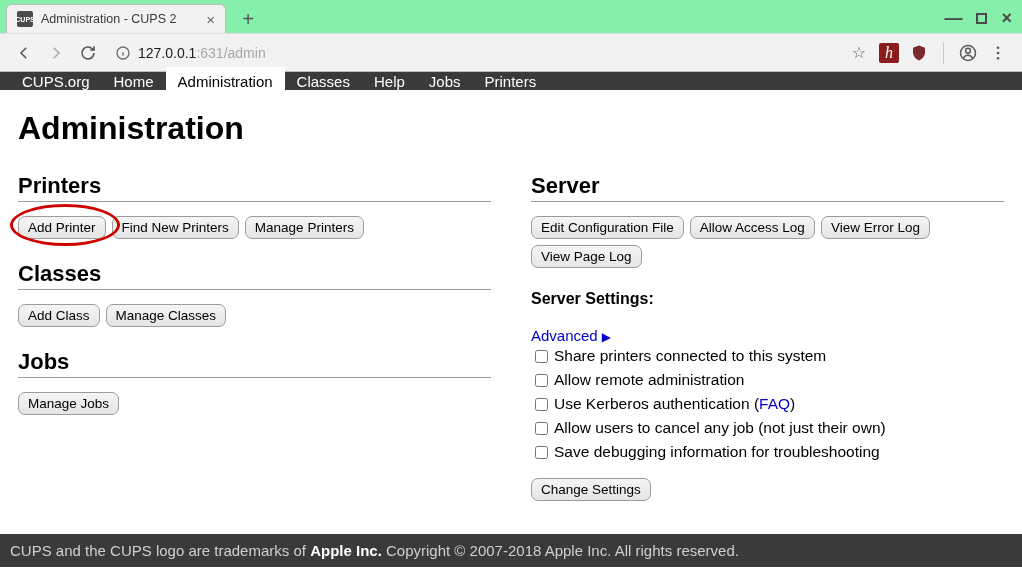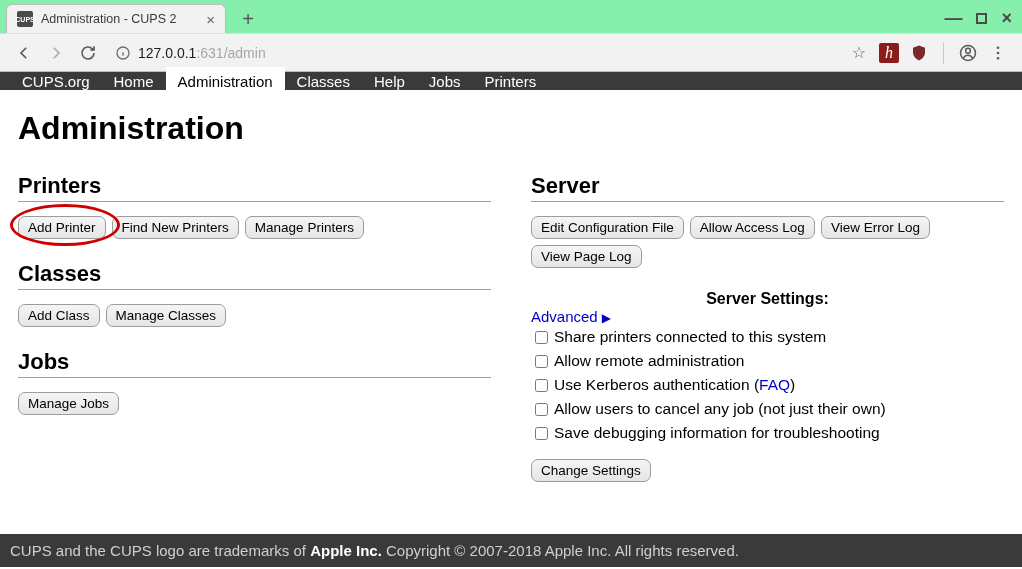--- a/index.html
+++ b/index.html
@@ -31,21 +31,21 @@
   .navbar .navlink.active { background: #fff; color: #000; }
   .page { padding: 8px 18px 30px 18px; }
   h1.page-title { font-size: 32px; font-weight: bold; margin: 12px 0 26px 0; }
   .cols { display: flex; gap: 40px; }
   .col { flex: 1; min-width: 0; }
   h2.section { font-size: 22px; font-weight: bold; margin: 0 0 2px 0; }
   hr.rule { border: none; border-top: 1px solid #9e9e9e; margin: 2px 0 14px 0; }
   .btnrow { display: flex; flex-wrap: wrap; gap: 6px; margin-bottom: 22px; position: relative; }
   button.std { background: linear-gradient(#f5f5f5,#e5e5e5); border: 1px solid #9c9c9c; border-radius: 7px; padding: 3px 9px; font-size: 13.5px; color: #000; cursor: pointer; }
   .annot { position: absolute; left: -8px; top: -12px; width: 110px; height: 42px; border: 3px solid #d00000; border-radius: 50%; pointer-events: none; }
-  .subhead { font-weight: bold; font-size: 16px; margin: 8px 0 0 0; text-align: center; }
+  .subhead { font-weight: bold; font-size: 16px; margin: 8px 0 19px 0; }
   a.link { color: #0000cc; text-decoration: none; }
   .adv-arrow { color: #0000cc; font-size: 12px; margin-left: 4px; }
   .settings { font-size: 15.5px; line-height: 1.55; }
   .settings label { display: block; }
   .settings input[type=checkbox] { margin-right: 6px; vertical-align: middle; }
   .settings .indent { margin-left: 28px; }
   .footer { position: fixed; left:0; right:0; bottom:2px; background: #3a3a3a; color: #cfcfcf; font-size: 15px; padding: 8px 10px; }
   .footer .bold { color: #fff; font-weight: bold; }
 </style>
 </head>

